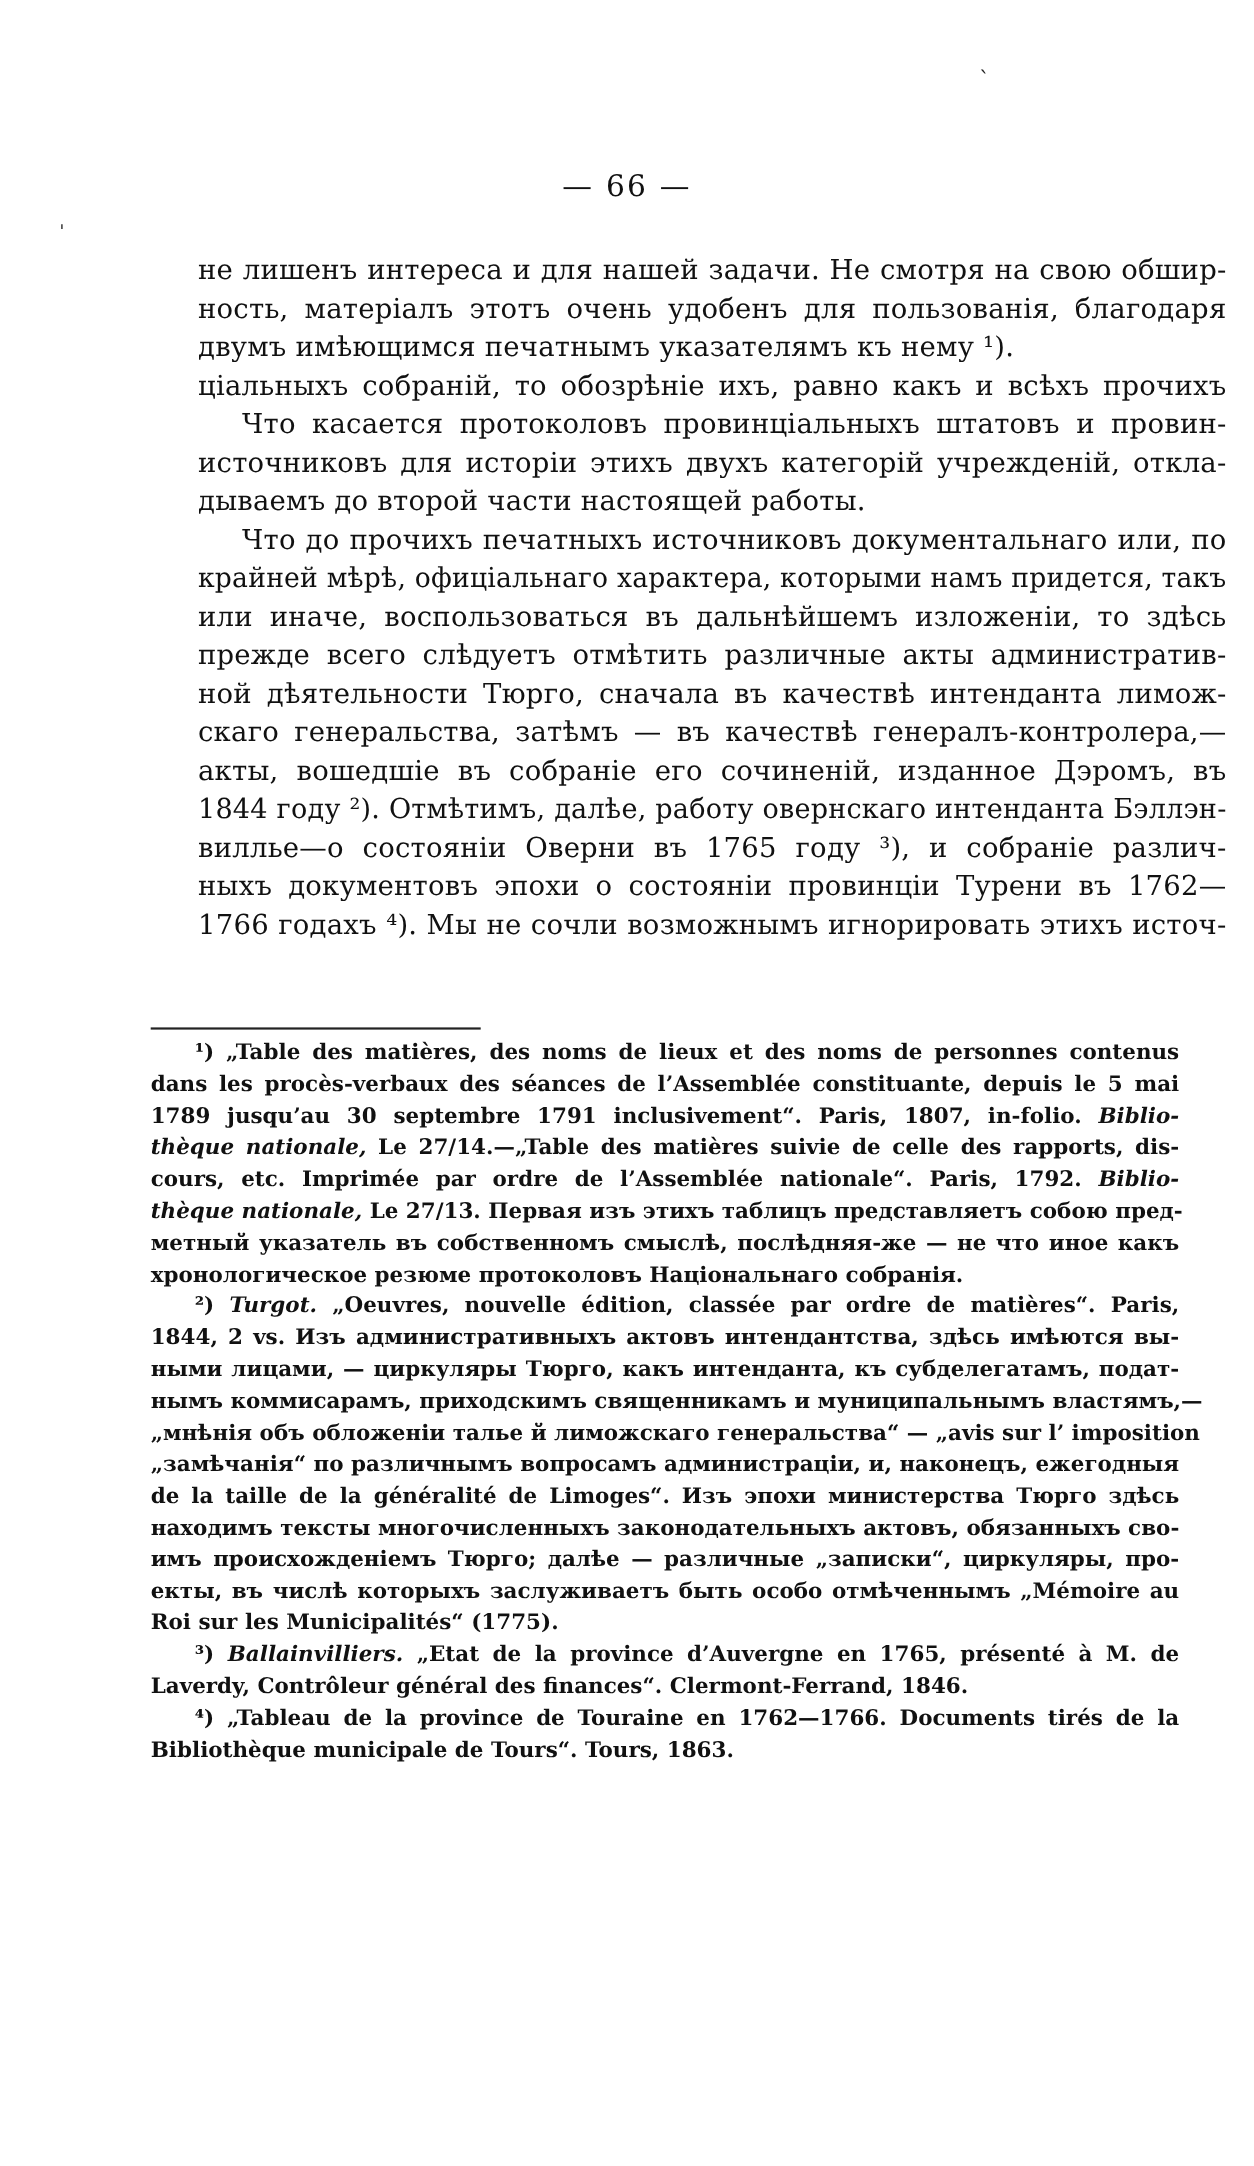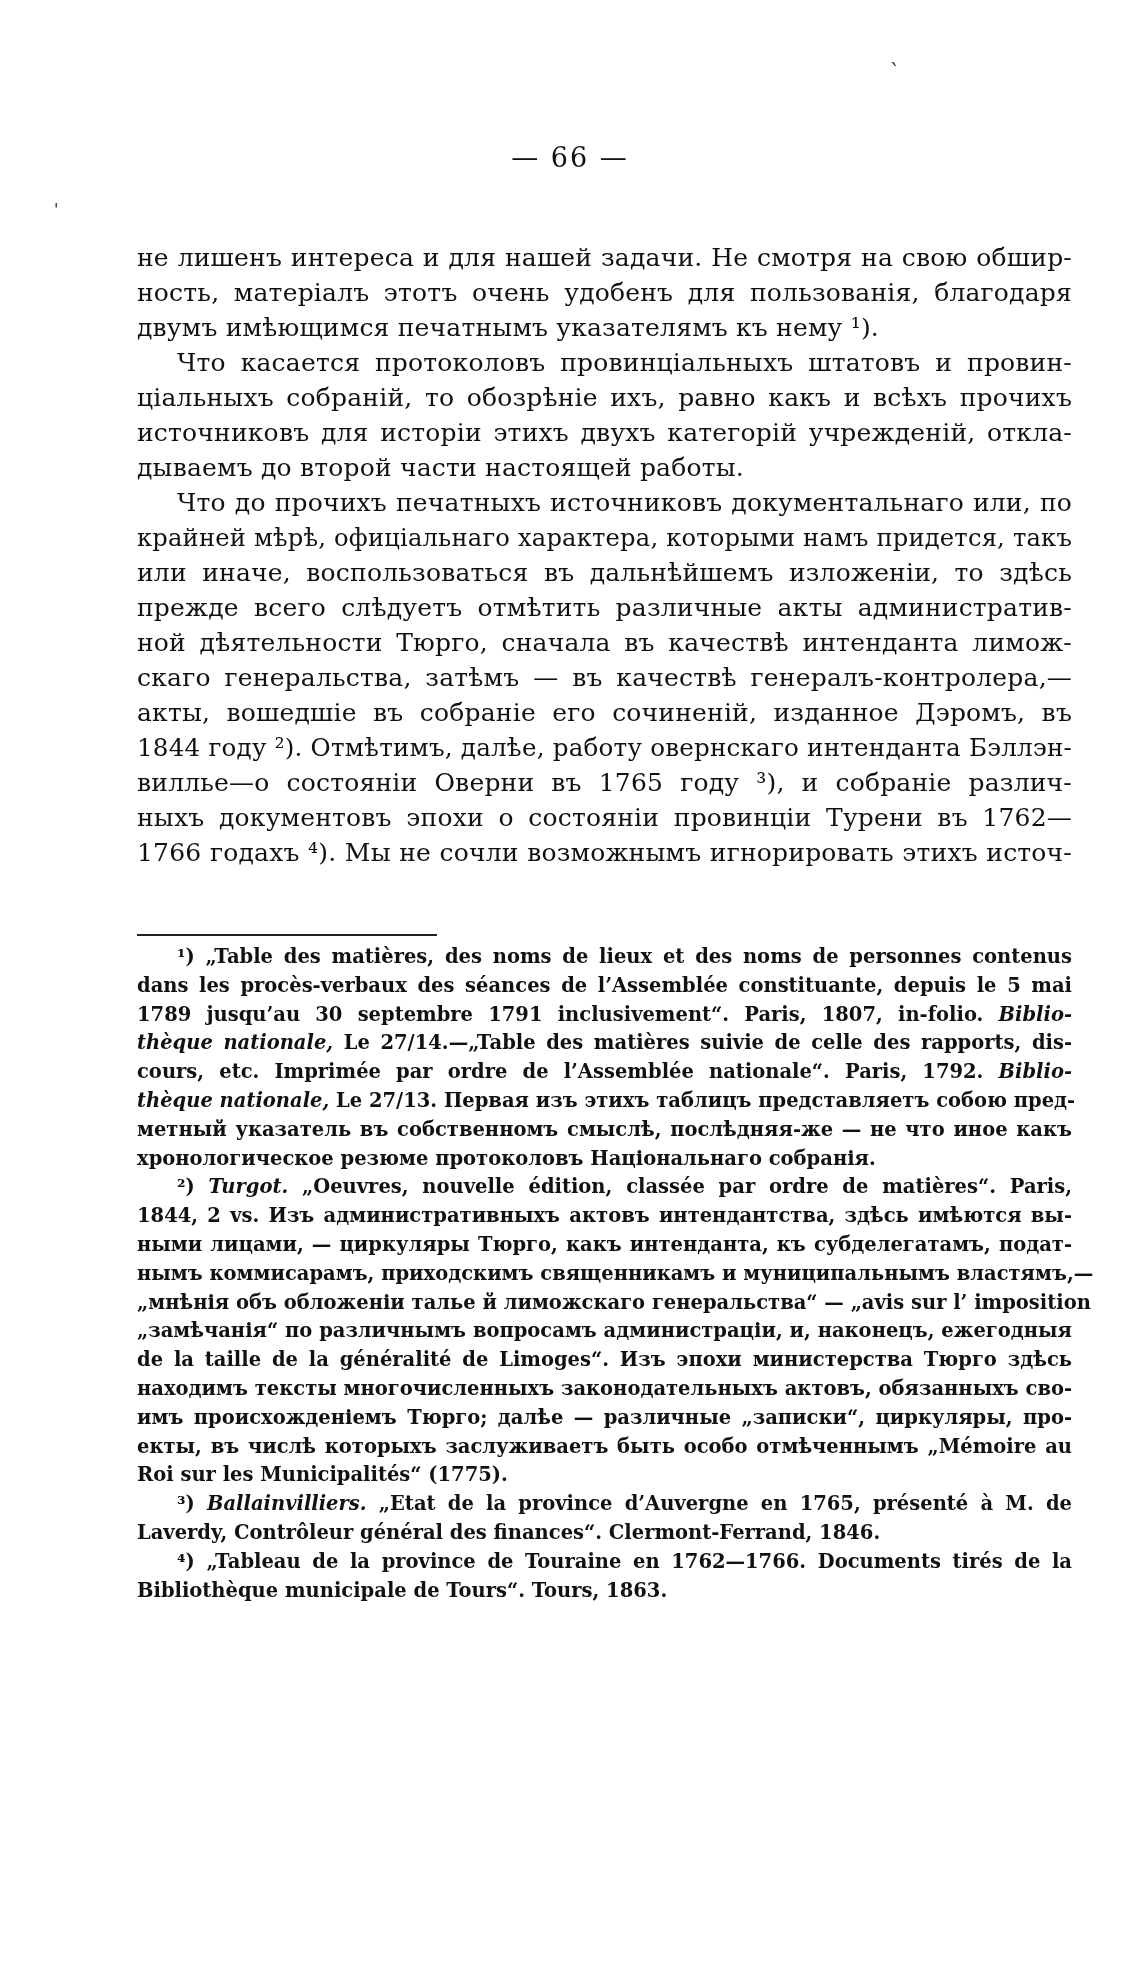--- a/index.html
+++ b/index.html
@@ -1,48 +1,48 @@
 <!DOCTYPE html>
 <html><head>
 <meta charset="utf-8">
 <style>
   html, body { margin: 0; padding: 0; background: #ffffff; }
   body { width: 1140px; height: 1969px; position: relative; overflow: hidden; color: #111; font-family: "DejaVu Serif", serif; }
   .page { position: absolute; left: 0; top: 0; width: 1140px; height: 1969px; }
   .mark { position: absolute; font-family: "DejaVu Serif", serif; font-size: 20px; color: #222; }
   .mark.top { left: 890px; top: 60px; }
   .mark.left { left: 54px; top: 200px; font-size: 16px; }
-  .page-number { position: absolute; left: 0; width: 1140px; top: 142px; text-align: center; font-size: 27px; letter-spacing: 2px; }
+  .page-number { position: absolute; left: 0; width: 1140px; top: 154px; text-align: center; font-size: 27px; letter-spacing: 2px; }
   .block { position: absolute; left: 137px; width: 935px; }
   .line { display: block; height: 35px; line-height: 35px; white-space: nowrap; text-align: justify; text-align-last: justify; overflow: visible; }
   .body-line { font-size: 25px; transform-origin: 0 50%; letter-spacing: 0.2px; }
   .line.last { text-align-last: left; }
   .line.indent { padding-left: 40px; box-sizing: border-box; }
-  #body-block { top: 240px; }
+  #body-block { top: 228px; margin-left: 43px; }
   .sep { position: absolute; left: 137px; top: 934px; width: 300px; height: 0; border-top: 2px solid #222; }
   #notes-block { top: 943px; font-weight: bold; }
   .note-line { height: 28.8px; line-height: 28.8px; font-size: 19.5px; }
   .note-line.indent { padding-left: 40px; }
   i { font-style: italic; }
 </style>
 </head>
 <body>
 
 <div class="page">
   <span class="mark top">`</span>
   <span class="mark left">'</span>
 
   <div class="page-number">— 66 —</div>
 
   <div id="body-block" class="block">
       <span class="line body-line">не лишенъ интереса и для нашей задачи. Не смотря на свою обшир-</span>
       <span class="line body-line">ность, матеріалъ этотъ очень удобенъ для пользованія, благодаря</span>
       <span class="line body-line last">двумъ имѣющимся печатнымъ указателямъ къ нему ¹).</span>
+      <span class="line body-line">ціальныхъ собраній, то обозрѣніе ихъ, равно какъ и всѣхъ прочихъ</span>
       <span class="line body-line indent">Что касается протоколовъ провинціальныхъ штатовъ и провин-</span>
-      <span class="line body-line">ціальныхъ собраній, то обозрѣніе ихъ, равно какъ и всѣхъ прочихъ</span>
       <span class="line body-line">источниковъ для исторіи этихъ двухъ категорій учрежденій, откла-</span>
       <span class="line body-line last">дываемъ до второй части настоящей работы.</span>
       <span class="line body-line indent">Что до прочихъ печатныхъ источниковъ документальнаго или, по</span>
       <span class="line body-line" style="transform: scaleX(0.967909); transform-origin: 0px 50%; width: 966px;">крайней мѣрѣ, офиціальнаго характера, которыми намъ придется, такъ</span>
       <span class="line body-line">или иначе, воспользоваться въ дальнѣйшемъ изложеніи, то здѣсь</span>
       <span class="line body-line">прежде всего слѣдуетъ отмѣтить различные акты административ-</span>
       <span class="line body-line">ной дѣятельности Тюрго, сначала въ качествѣ интенданта лимож-</span>
       <span class="line body-line">скаго генеральства, затѣмъ — въ качествѣ генералъ-контролера,—</span>
       <span class="line body-line">акты, вошедшіе въ собраніе его сочиненій, изданное Дэромъ, въ</span>
       <span class="line body-line" style="transform: scaleX(0.984211); transform-origin: 0px 50%; width: 950px;">1844 году ²). Отмѣтимъ, далѣе, работу овернскаго интенданта Бэллэн-</span>

